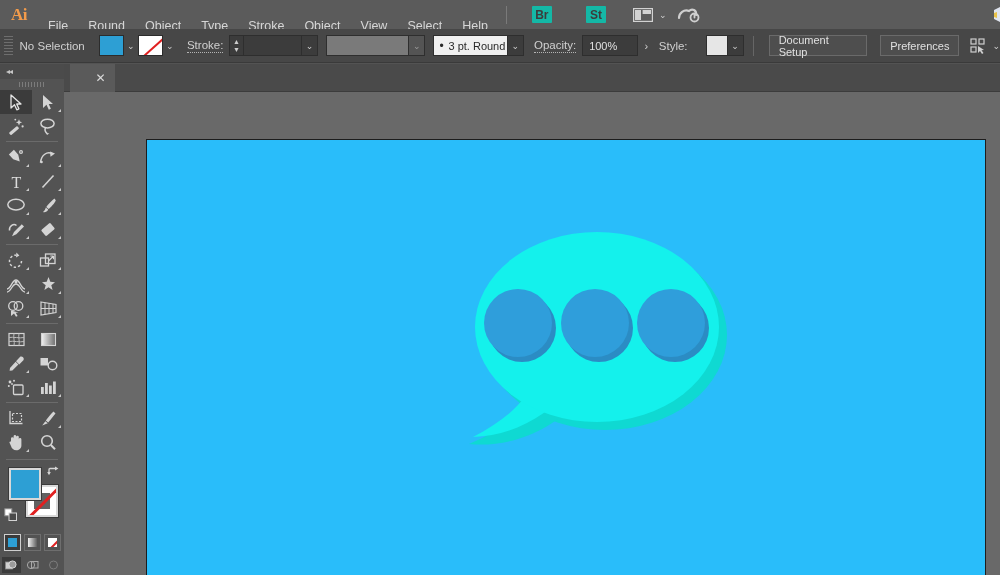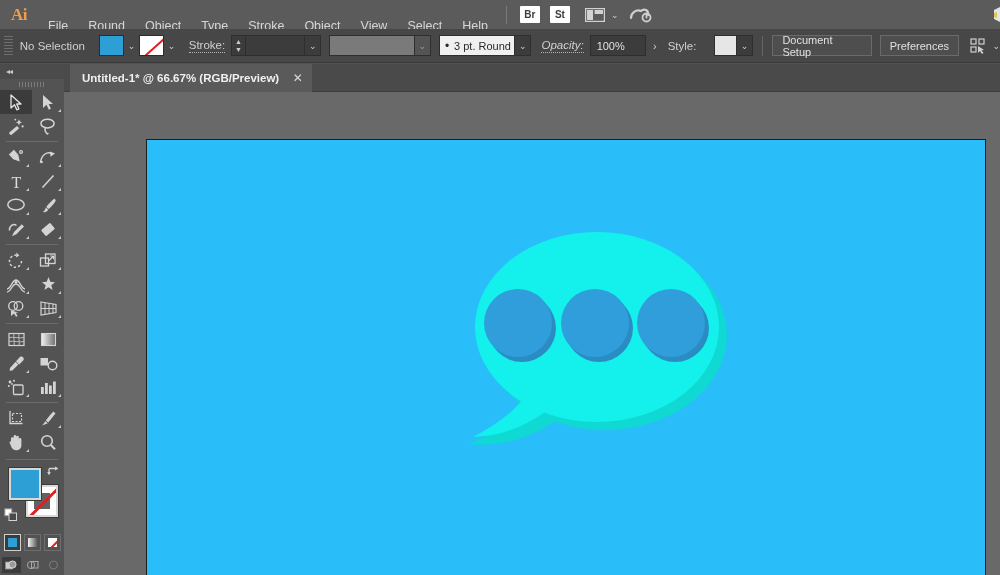--- a/index.html
+++ b/index.html
@@ -26,23 +26,23 @@
     text-align: right;
   }
   .menu-item {
     padding: 12px 10px; height: 29px; line-height: 29px;
     color: #d6d6d6; font-size: 12.5px; white-space: nowrap;
   }
   .mb-sep {
     width: 1px; height: 18px; background: #7a7a7a; margin: 0 8px;
   }
   .mb-btn {
-    width: 20px; height: 17px; margin: 0 5px;
-    background: #ffffff; color: #3c3c3c;
-    font-size: 10px; font-weight: bold;
+    width: 20px; height: 17px; margin: 0 17px;
+    background: #14b8a6; color: #3c3c3c;
+    font-size: 12px; font-weight: bold;
     display: flex; align-items: center; justify-content: center;
     border-radius: 1px;
   }
   .mb-layout {
     width: 24px; height: 16px; margin-left: 8px;
     display: flex; align-items: center; justify-content: center;
   }
   .chev {
     color: #d0d0d0; font-size: 9px; margin-left: 4px;
   }
@@ -131,21 +131,20 @@
   }
   .brush-dd {
     width: 17px; height: 21px; background: #3c3c3c;
     border: 1px solid #2e2e2e; border-left: none;
     display: flex; align-items: center; justify-content: center;
     color: #cfcfcf; font-size: 9px;
   }
   .opacity-lbl {
     margin: 0 6px 0 10px; border-bottom: 1px dotted #b4b4b4;
     padding-bottom: 1px;
-    font-style: italic;
   }
   .op-field {
     width: 58px; height: 21px; background: #3c3c3c;
     border: 1px solid #2e2e2e; color: #e0e0e0; font-size: 11px;
     display: flex; align-items: center; padding-left: 6px;
   }
   .op-arrow {
     width: 18px; height: 21px;
     display: flex; align-items: center; justify-content: center;
     color: #cfcfcf; font-size: 11px;
@@ -159,21 +158,21 @@
     width: 17px; height: 21px; background: #3c3c3c;
     border: 1px solid #2e2e2e; border-left: none;
     display: flex; align-items: center; justify-content: center;
     color: #cfcfcf; font-size: 9px;
   }
   .cb-sep { width: 1px; height: 20px; background: #666; margin: 0 9px; }
   .pillbtn {
     height: 21px; padding: 0 9px; background: #4e4e4e;
     border: 1px solid #6a6a6a; border-radius: 0;
     color: #e0e0e0; font-size: 11px;
-    display: flex; align-items: center;
+    display: flex; align-items: center; margin-left: 6px;
   }
   .align-ic {
     margin-left: 10px; width: 20px; height: 18px;
     display: flex; align-items: center; justify-content: center;
   }
 
   
   .tabbar {
     position: absolute; left: 64px; top: 64px; right: 0; height: 28px;
     background: #4a4a4a; border-bottom: 1px solid #3c3c3c;
@@ -383,21 +382,20 @@
         <rect x="9" y="1" width="5" height="5" fill="none" stroke="#cfcfcf" stroke-width="1.2"></rect>
         <rect x="1" y="9" width="5" height="5" fill="none" stroke="#cfcfcf" stroke-width="1.2"></rect>
         <path d="M8 8 L8 15 L10 13 L12 16 L13.5 15 L11.5 12.3 L14 12 Z" fill="#cfcfcf"></path>
       </svg>
     </div>
     <div class="chev">⌄</div>
   </div>
 
   <div class="tabbar">
     <div class="doctab">
-      <span class="doctab-title">Untitled-1* @ 66.67% (RGB/Preview)</span>
       <span class="doctab-close">✕</span>
     </div>
   </div>
 
   <div class="toolpanel">
 
     <div class="tp-header">
       <span class="tp-collapse">◂◂</span>
     </div>
     <div class="tp-grip">

